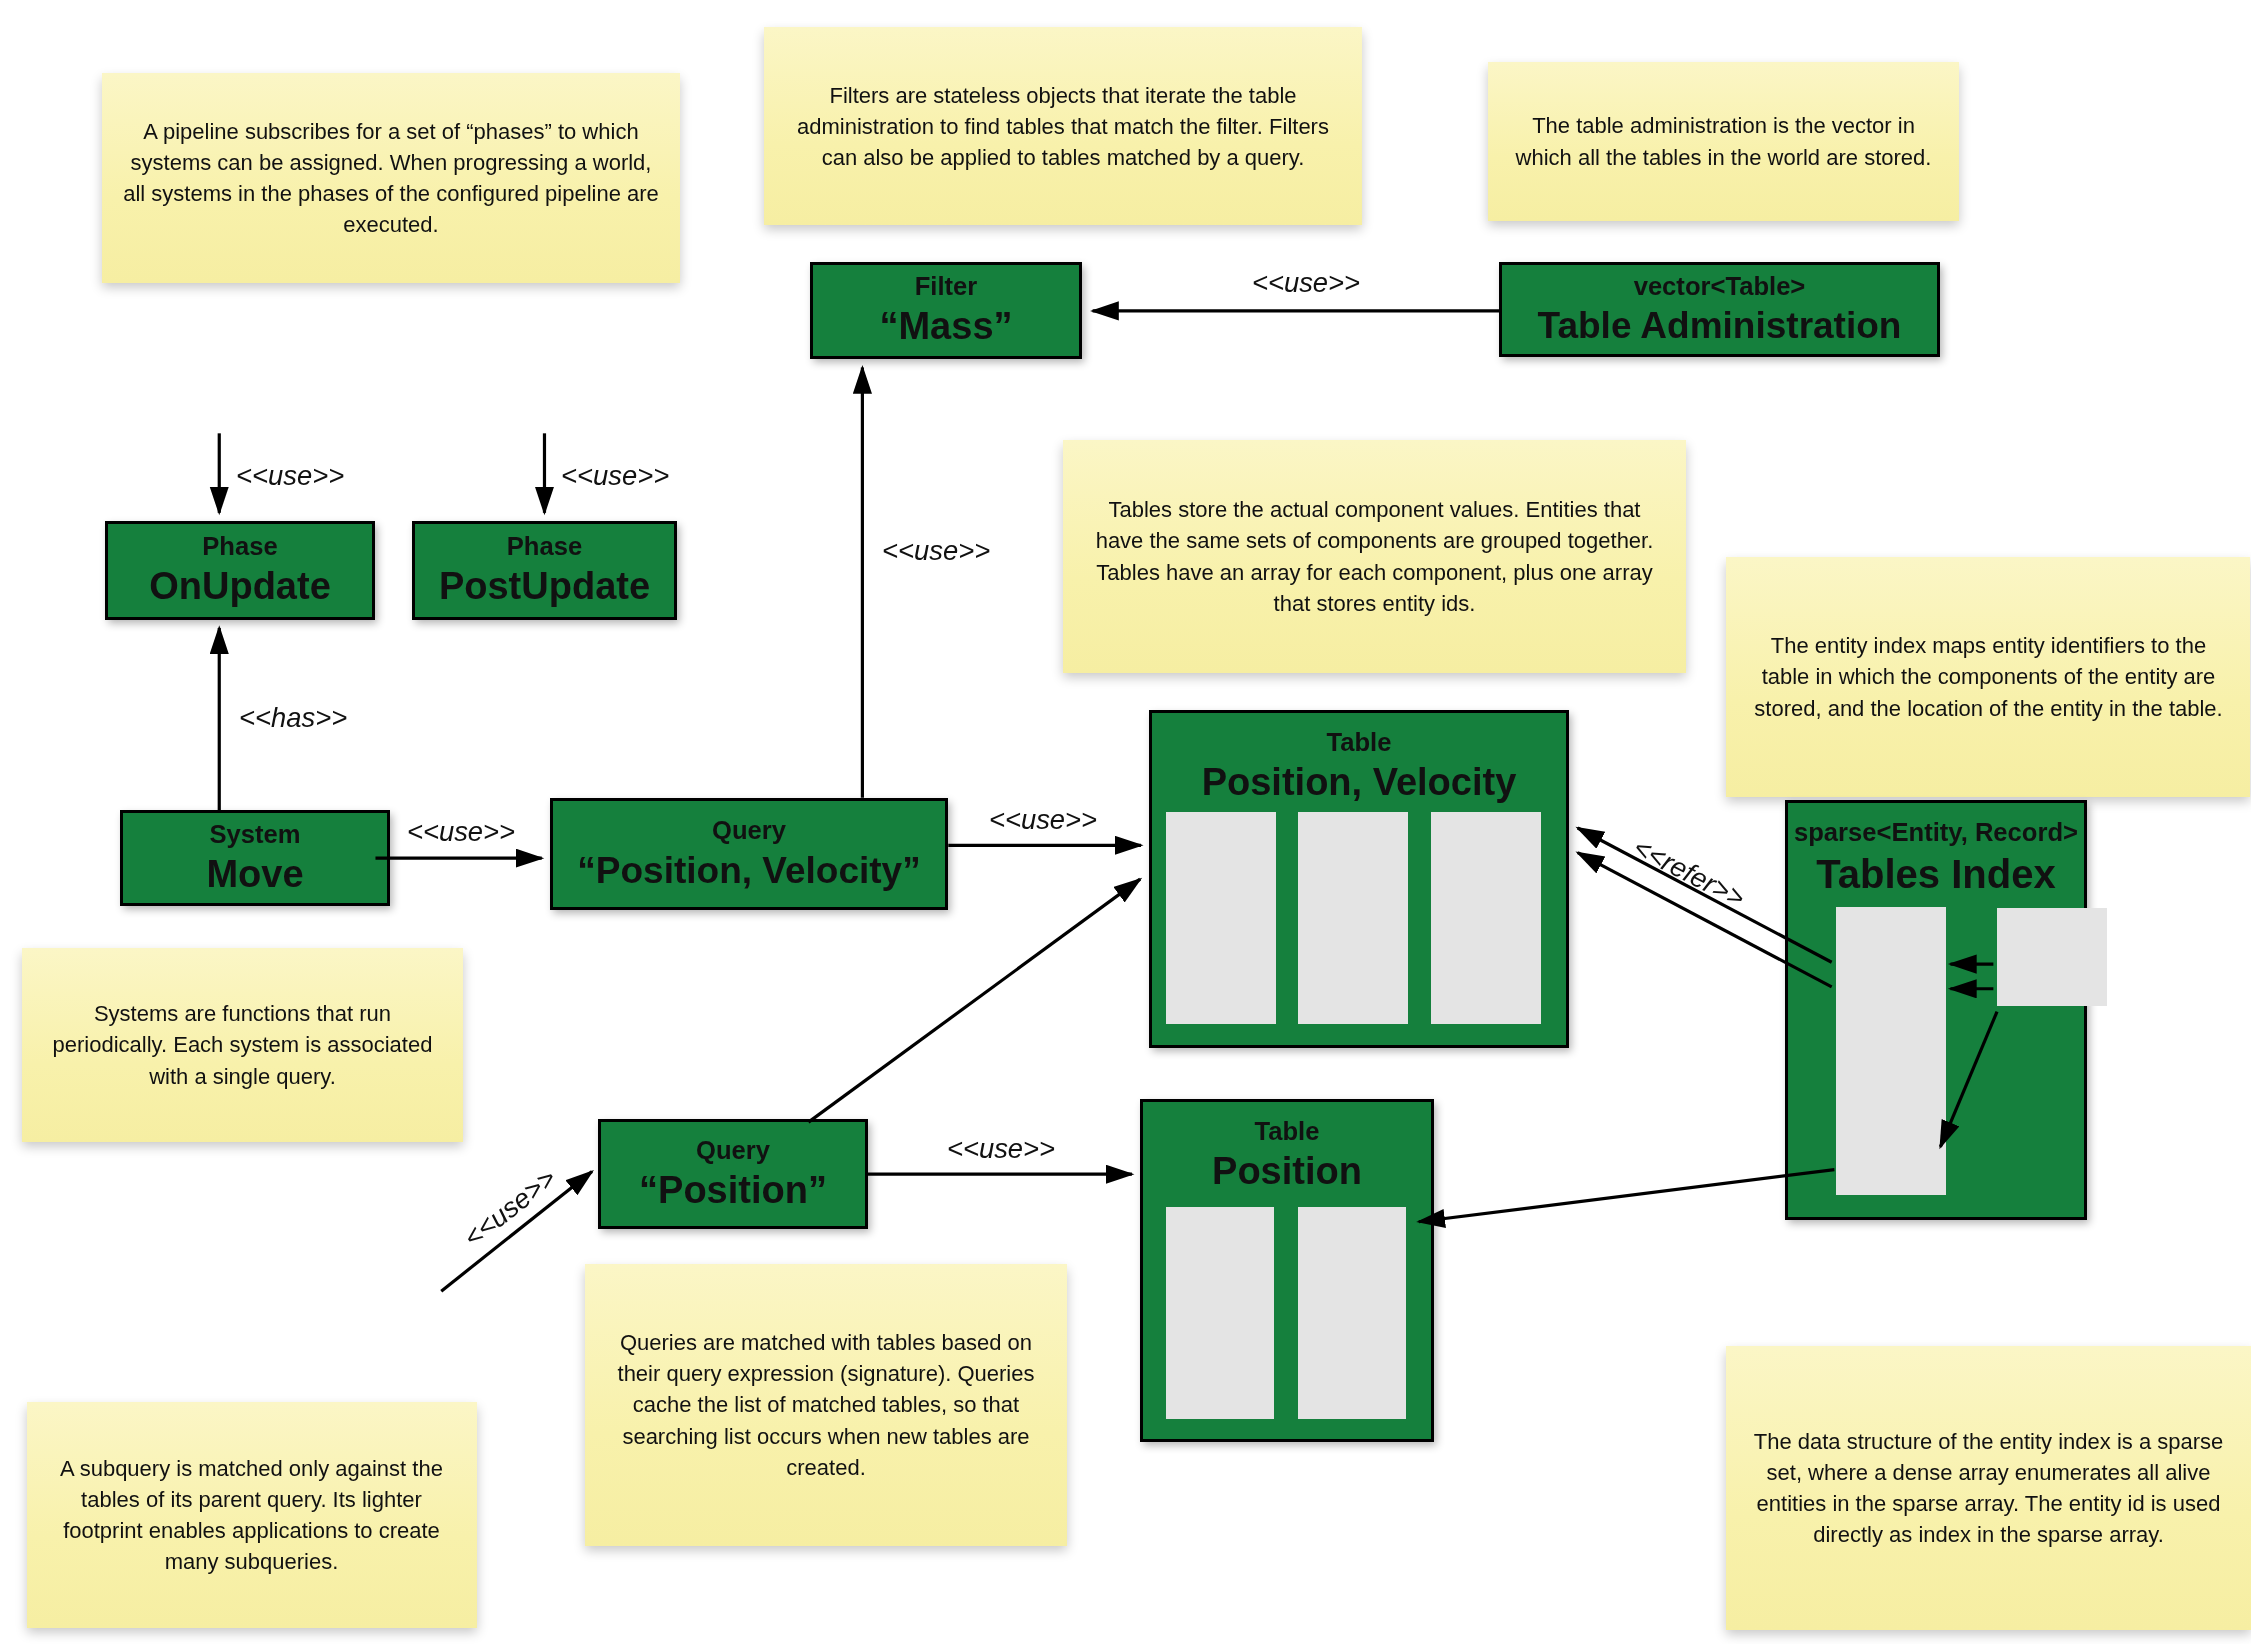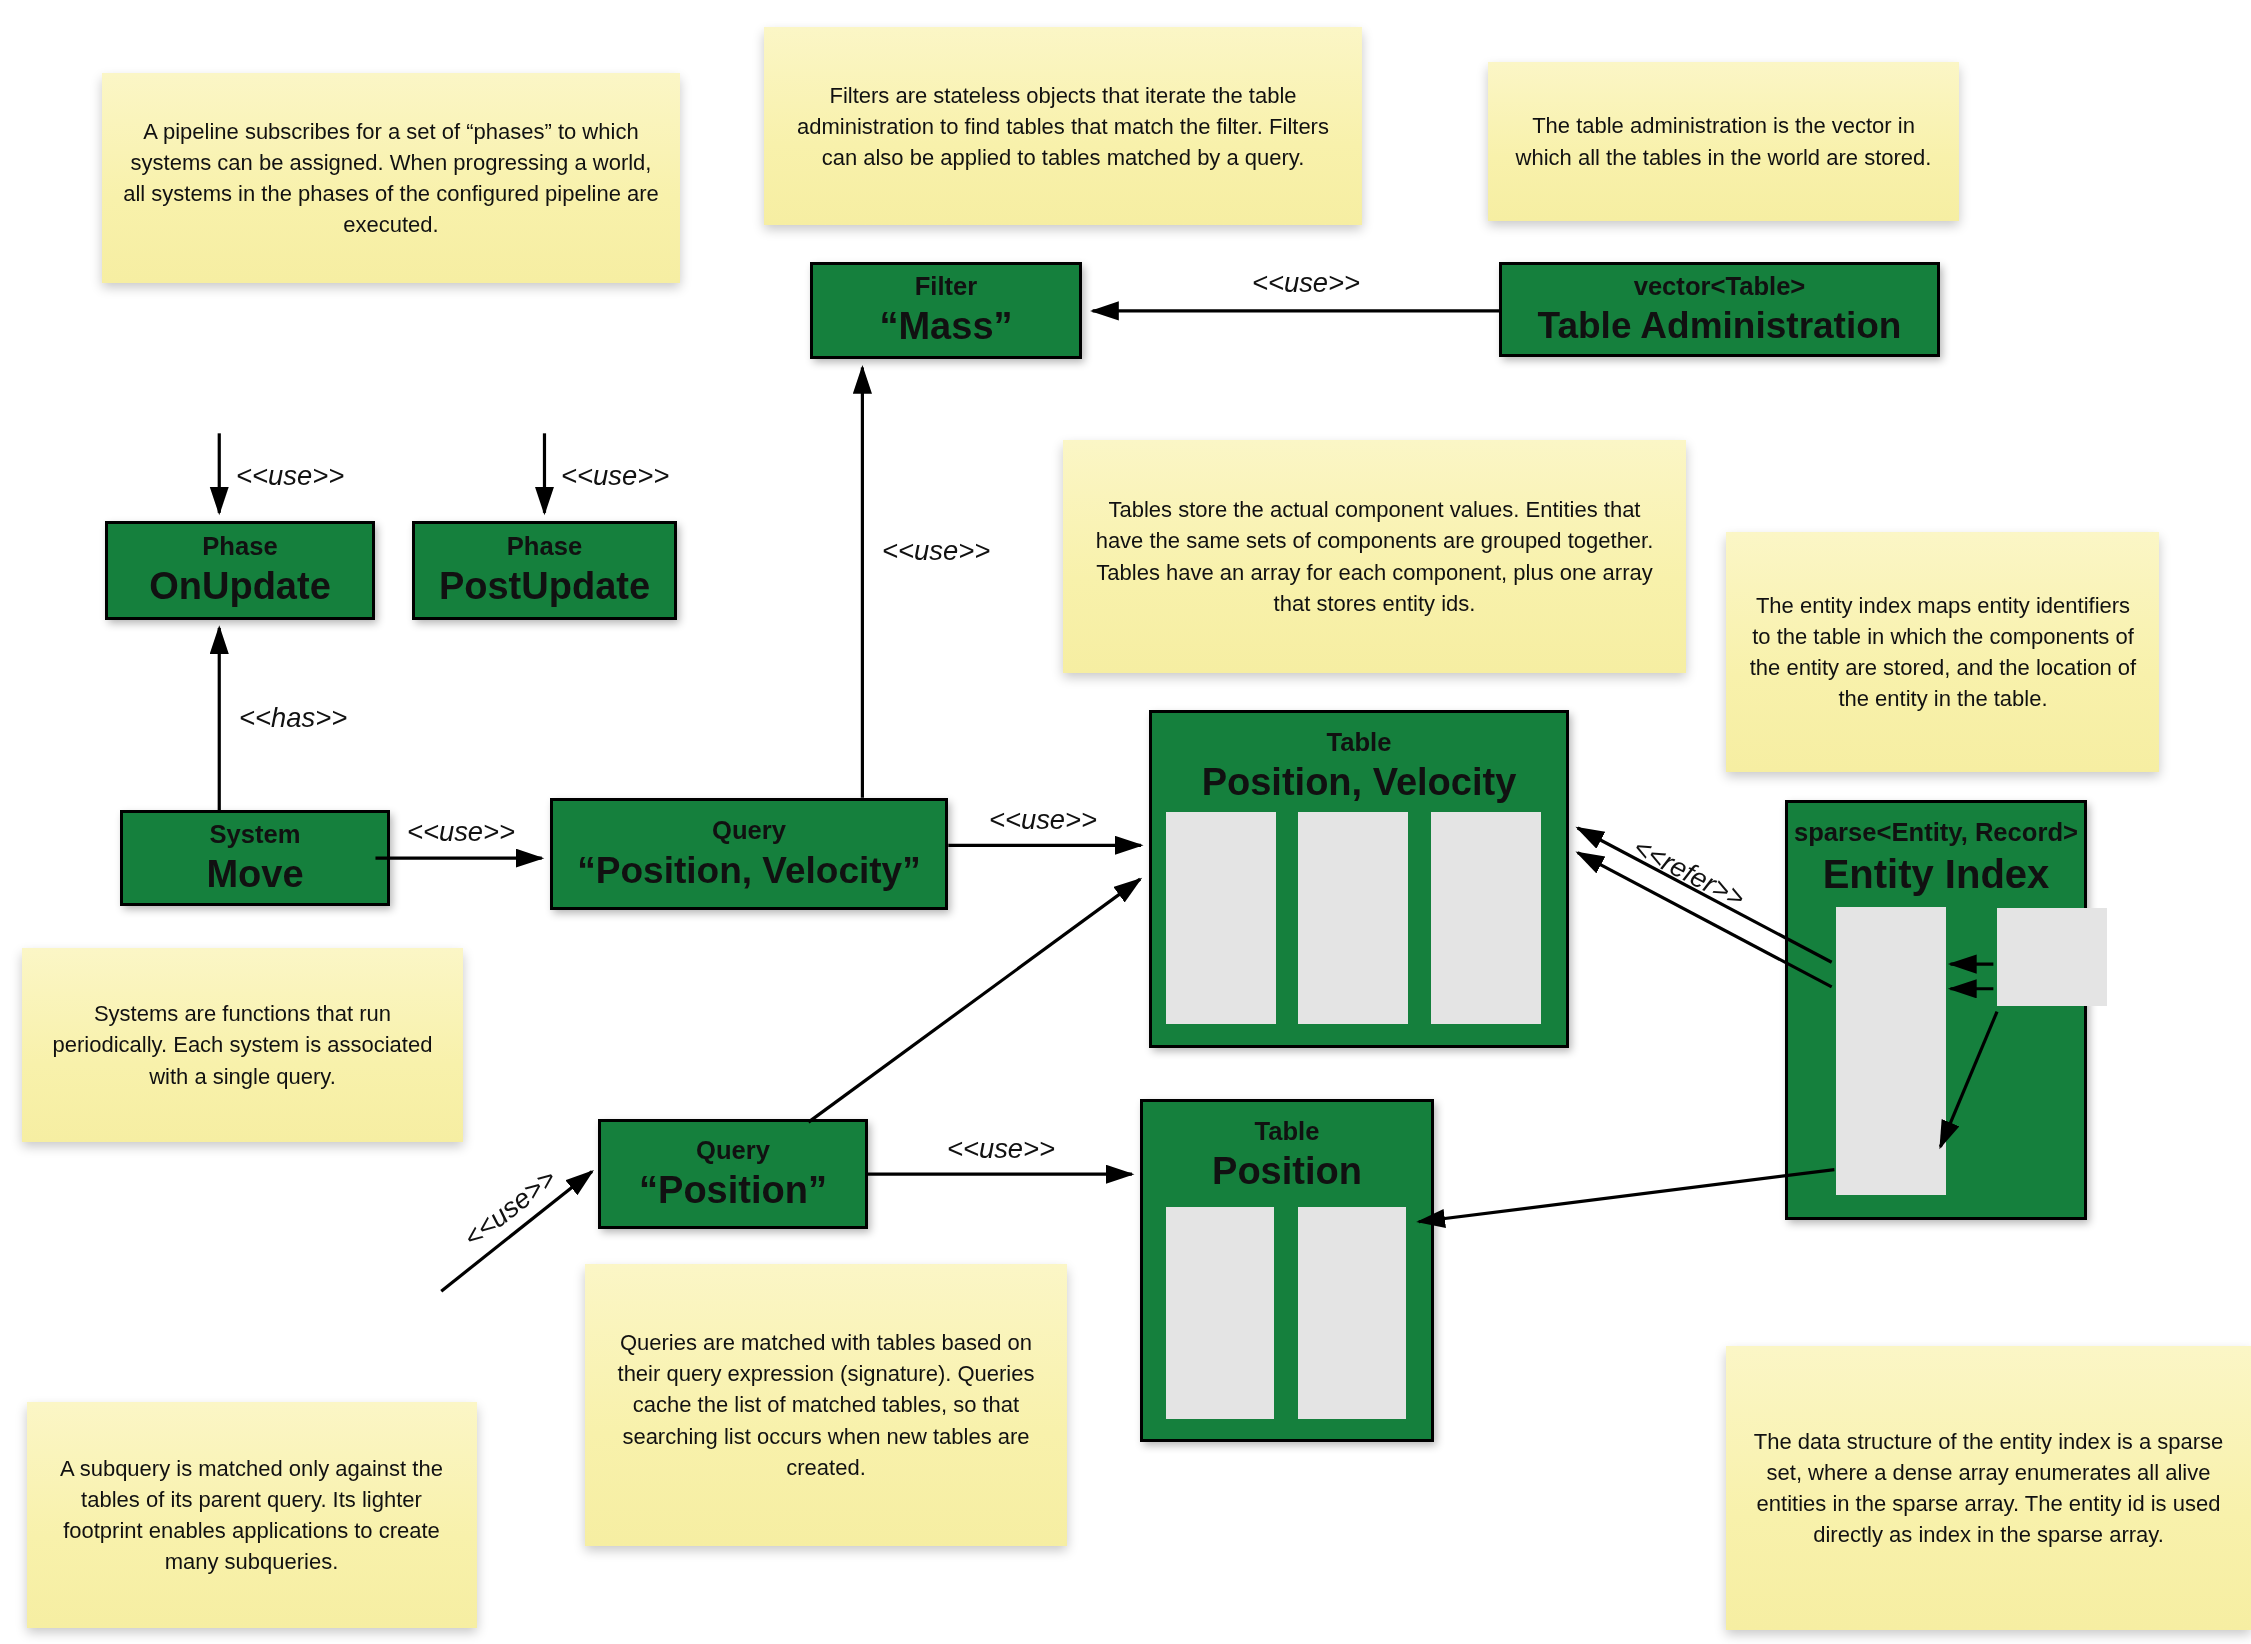--- a/index.html
+++ b/index.html
@@ -65,21 +65,21 @@
   </div>
 
   <div class="note" style="left:1488px;top:62px;width:471px;height:159px;">
     <span>The table administration is the vector in which all the tables in the world are stored.</span>
   </div>
 
   <div class="note" style="left:1063px;top:440px;width:623px;height:233px;">
     <span>Tables store the actual component values. Entities that have the same sets of components are grouped together. Tables have an array for each component, plus one array that stores entity ids.</span>
   </div>
 
-  <div class="note" style="left:1726px;top:532px;width:433px;height:240px;padding-left:21px;">
+  <div class="note" style="left:1726px;top:557px;width:524px;height:240px;padding-left:21px;">
     <span>The entity index maps entity identifiers to the table in which the components of the entity are stored, and the location of the entity in the table.</span>
   </div>
 
   <div class="note" style="left:22px;top:948px;width:441px;height:194px;">
     <span>Systems are functions that run periodically. Each system is associated with a single query.</span>
   </div>
 
   <div class="note" style="left:585px;top:1264px;width:482px;height:282px;">
     <span>Queries are matched with tables based on their query expression (signature). Queries cache the list of matched tables, so that searching list occurs when new tables are created.</span>
   </div>
@@ -150,21 +150,21 @@
       <div class="box-type">Table</div>
       <div class="box-name">Position</div>
     </div>
     <div class="gray" style="left:23px;top:105px;width:108px;height:212px;"></div>
     <div class="gray" style="left:155px;top:105px;width:108px;height:212px;"></div>
   </div>
 
   <div class="uml-box" style="left:1785px;top:800px;width:302px;height:420px;">
     <div class="box-head top">
       <div class="box-type">sparse&lt;Entity, Record&gt;</div>
-      <div class="box-name" style="font-size:40px;">Entity Index</div>
+      <div class="box-name" style="font-size:40px;">Tables Index</div>
     </div>
     <div class="gray" style="left:48px;top:104px;width:110px;height:288px;"></div>
     <div class="gray" style="left:209px;top:105px;width:110px;height:98px;"></div>
   </div>
 
   <div class="uml-box" style="left:598px;top:1119px;width:270px;height:110px;">
     <div class="box-head">
       <div class="box-type">Query</div>
       <div class="box-name">“Position”</div>
     </div>

